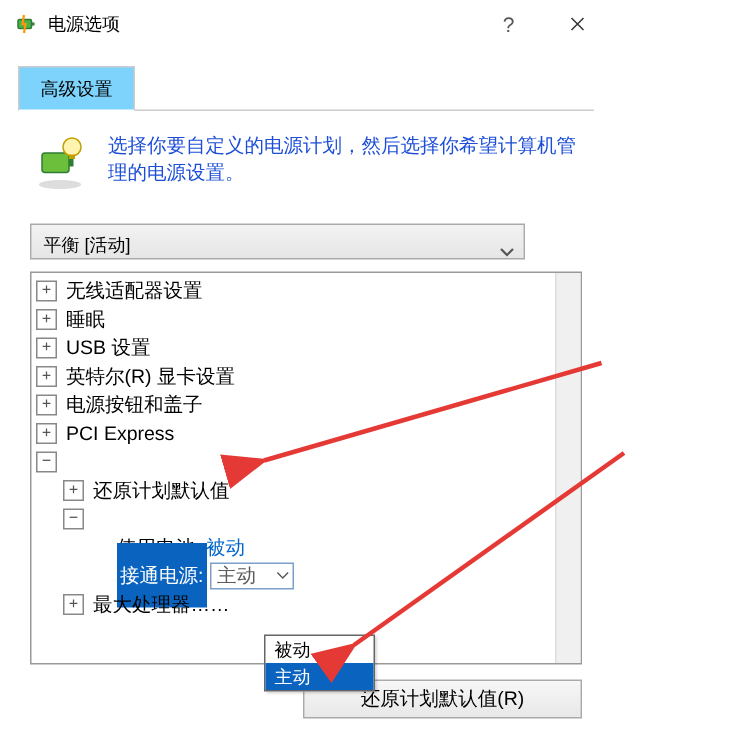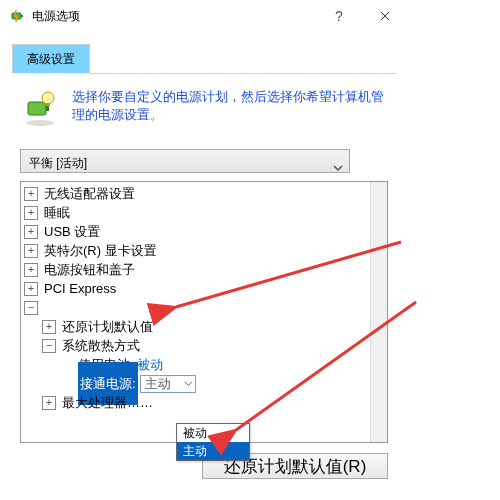--- a/index.html
+++ b/index.html
@@ -30,21 +30,21 @@
 .lbl{white-space:nowrap}
 .indent{display:inline-block}
 .kv-key{color:#000}
 .kv-val-link{color:#0066cc}
 .kv-key-sel{background:#0a64bf;color:#fff;padding:12px 2px}
 .kv-combo{width:56px;height:18px;border:1px solid #7a9fcb;background:#fff;display:inline-flex;align-items:center;justify-content:space-between;padding:0 2px 0 4px;margin-left:2px;color:#5a5a5a;box-sizing:border-box}
 .dropdown{position:absolute;left:155px;top:241px;width:72px;border:1px solid #666;background:#fff;box-shadow:1px 1px 2px rgba(0,0,0,0.2)}
 .dropdown-item{height:18px;line-height:18px;padding:0 6px;font-size:12px}
 .dropdown-item.sel{background:#0a64bf;color:#fff}
 .btn-row{display:flex;justify-content:flex-end;padding:10px 20px 0}
-.btn{min-width:160px;height:24px;border:1px solid #aaa;background:linear-gradient(#f7f7f7,#e8e8e8);display:flex;align-items:center;justify-content:center;font-size:17px;padding:0 12px}
+.btn{min-width:160px;height:24px;border:1px solid #aaa;background:linear-gradient(#f7f7f7,#e8e8e8);display:flex;align-items:center;justify-content:center;font-size:13px;padding:0 12px}
 
 .arrow{position:absolute;pointer-events:none}
 .arrow svg{overflow:visible}
 </style>
 </head>
 <body>
 
 <div class="window">
   <div class="titlebar">
     <span class="title-icon">
@@ -123,21 +123,20 @@
           <span class="exp">−</span>
         </div>
       <div class="node">
           <span class="indent" style="width:18px"></span>
           <span class="exp">+</span>
           <span class="lbl">还原计划默认值</span>
         </div>
       <div class="node">
           <span class="indent" style="width:18px"></span>
           <span class="exp">−</span>
-          <span class="lbl">系统散热方式</span>
         </div>
       <div class="node"><span class="indent" style="width:54px"></span><span class="kv-key">使用电池:</span>&nbsp;<span class="kv-val-link">被动</span></div>
       <div class="node">
           <span class="indent" style="width:54px"></span>
           <span class="kv-key-sel">接通电源:</span>
           <span class="kv-combo">
             <span>主动</span>
             <svg viewBox="0 0 10 10" width="9" height="9">
               <path d="M1 3 L5 7 L9 3" stroke="#555" fill="none"></path>
             </svg>

